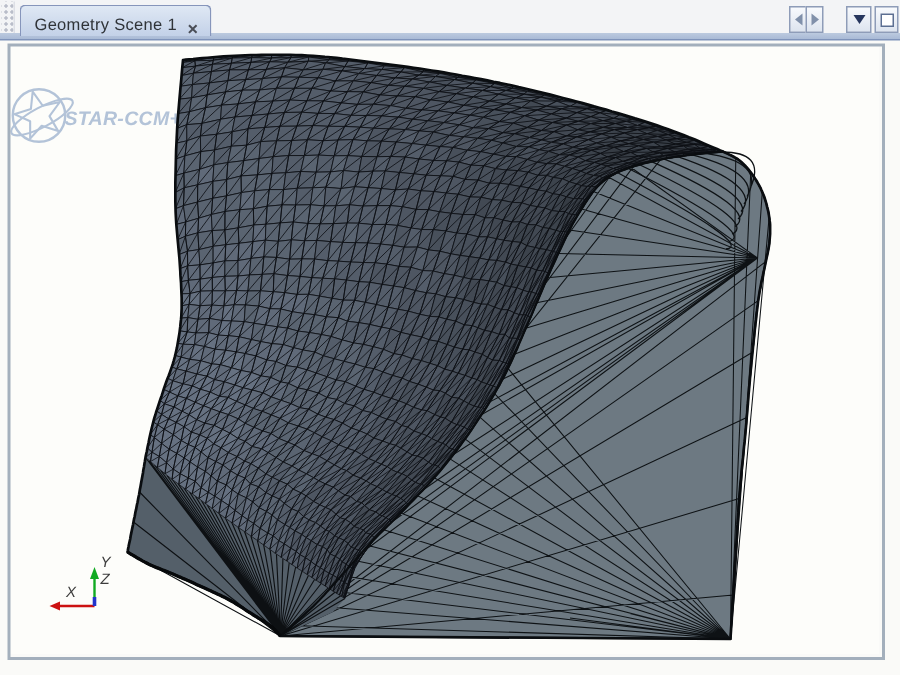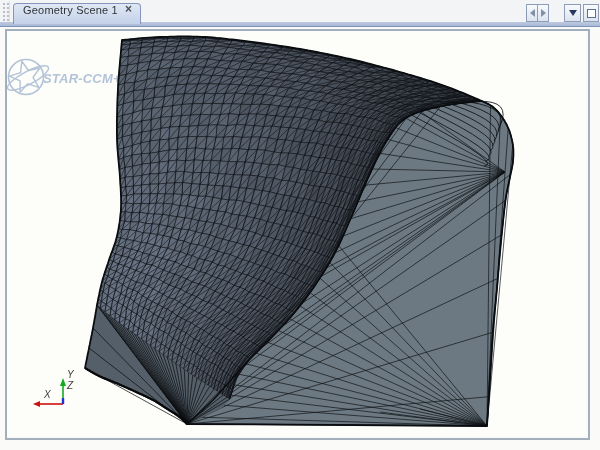--- a/index.html
+++ b/index.html
@@ -8,21 +8,21 @@
 
   
   #tabbar{position:absolute;left:0;top:0;width:600px;height:22px;background:#f3f4f6;}
   #grip{position:absolute;left:1px;top:1px;width:8px;height:21px;
         background-image:radial-gradient(#b9bdc9 1px, transparent 1.2px);
         background-size:4px 4px;background-position:1px 1px;border-right:1px solid #dddfe6;}
   #band{position:absolute;left:0;top:22px;width:600px;height:4px;
         background:linear-gradient(#bccadf,#a9bad6);border-bottom:1px solid #7f93ba;}
   #tab{position:absolute;left:13px;top:3px;height:20px;padding:0 8px 0 9px;
        background:linear-gradient(#dfe8f4,#c3d1e8);border:1px solid #8695bb;border-bottom:none;
-       border-radius:4px 4px 0 0;display:flex;align-items:flex-start;gap:7px;z-index:3;}
+       border-radius:4px 4px 0 0;display:flex;align-items:flex-end;gap:7px;z-index:3;}
   #tab .lbl{font-size:11px;color:#2f3338;letter-spacing:.2px;padding-bottom:1px;}
   #tab .x{font-size:12px;font-weight:bold;color:#4a4e57;line-height:10px;cursor:default;}
   .btn{position:absolute;top:4px;height:16px;border:1px solid #8e9cb8;
        background:linear-gradient(#f8fafd,#dde4ef);display:flex;align-items:center;justify-content:center;}
   #btnL{left:526px;width:10px;border-right:none;}
   #btnR{left:537px;width:10px;}
   #btnDD{left:564px;width:15px;}
   #btnMX{left:583px;width:14px;}
   .tri{width:0;height:0;}
   .triL{border-top:4px solid transparent;border-bottom:4px solid transparent;border-right:5px solid #8090aa;}

